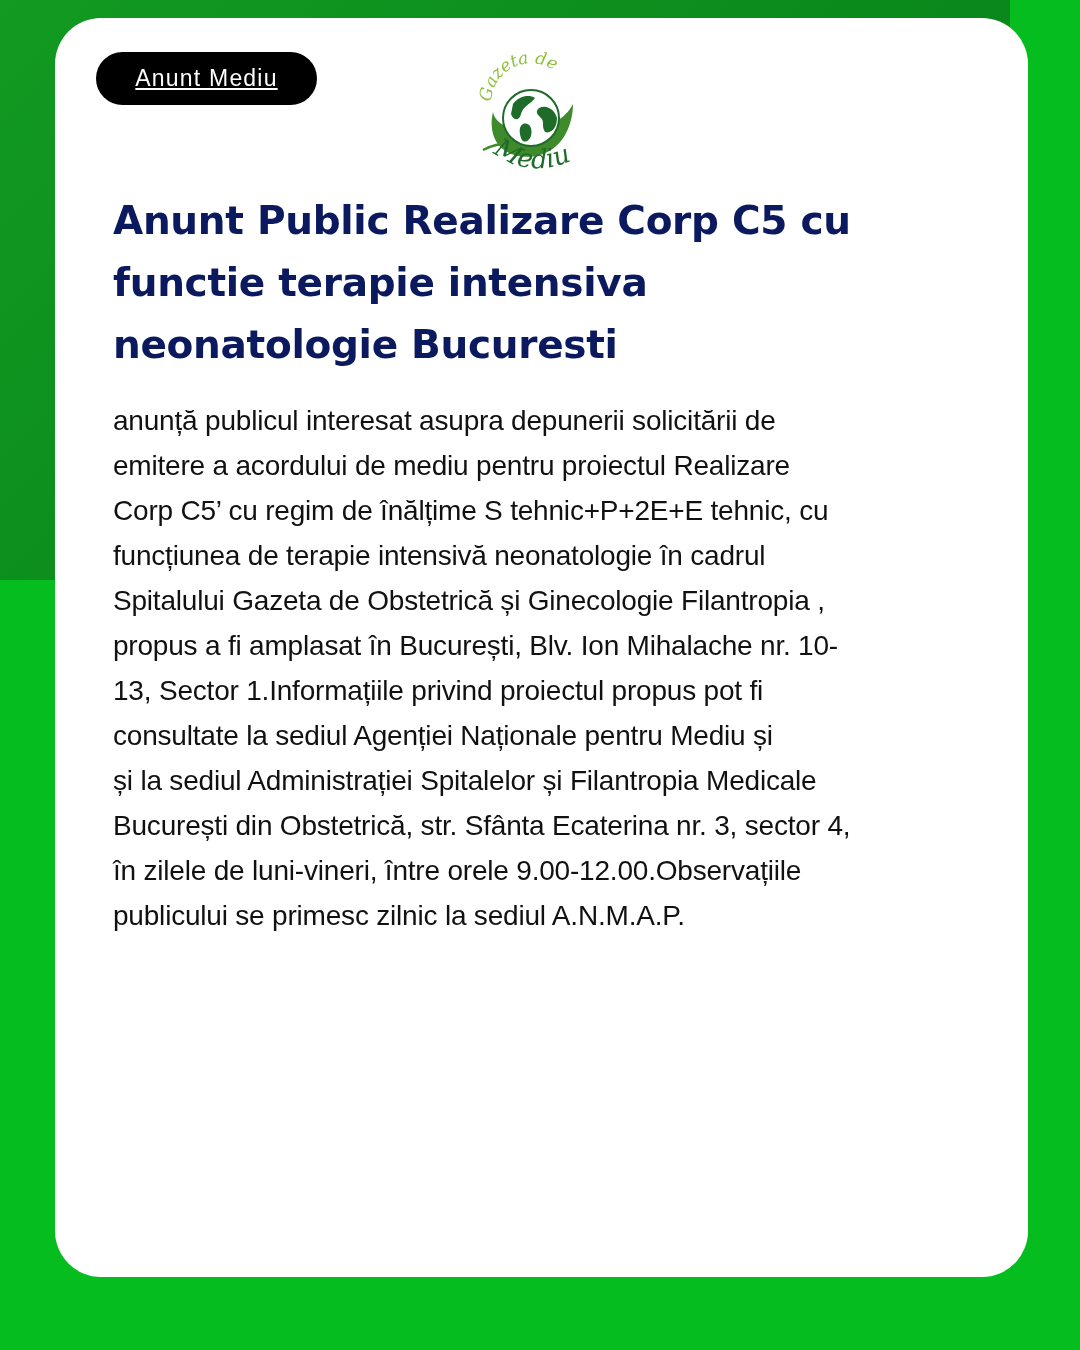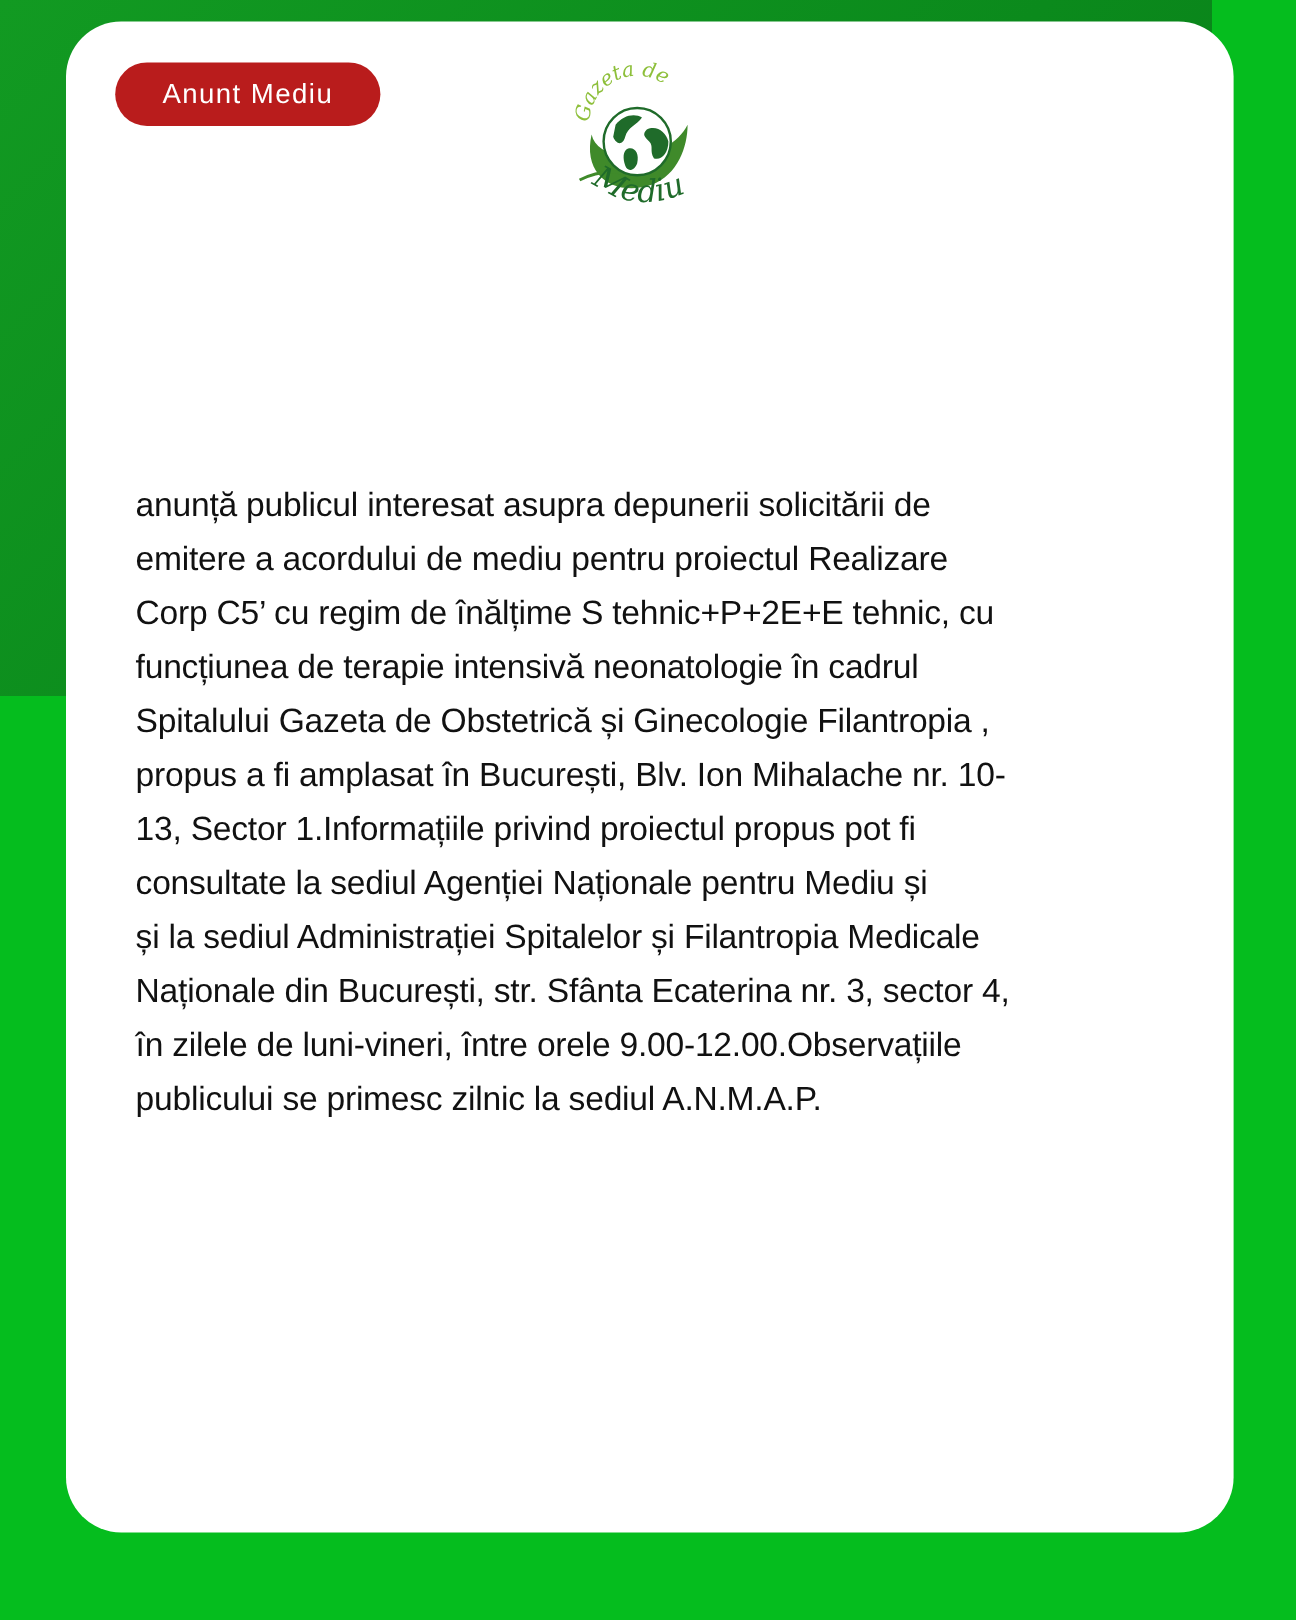--- a/index.html
+++ b/index.html
@@ -19,26 +19,26 @@
     position: absolute;
     left: 55px; top: 18px;
     width: 973px; height: 1259px;
     background: #ffffff;
     border-radius: 46px;
   }
   .badge {
     position: absolute;
     left: 41px; top: 34px;
     width: 221px; height: 53px;
-    background: #b91c1c;
+    background: #000000;
     border-radius: 27px;
     color: #ffffff;
     font-size: 23px;
     letter-spacing: 1.2px;
-    display: flex; align-items: center; justify-content: center;
+    display: flex; align-items: center; justify-content: center; text-decoration: underline;
   }
   .logo {
     position: absolute;
     left: 418px; top: 34px;
     width: 110px; height: 140px;
   }
   .logo svg { width: 100%; height: 100%; display: block; }
   .title {
     position: absolute;
     left: 58px; top: 172px;
@@ -89,29 +89,34 @@
       <circle cx="58" cy="66" r="28" fill="#ffffff" stroke="#1f6b2a" stroke-width="2"></circle>
       <path d="M 40 52 C 46 44, 56 42, 62 46 C 58 52, 50 54, 48 62 C 46 70, 40 68, 38 62 Z" fill="#1f6b2a"></path>
       <path d="M 50 72 C 56 70, 60 76, 58 84 C 56 90, 50 92, 48 86 C 46 80, 46 74, 50 72 Z" fill="#1f6b2a"></path>
       <path d="M 66 56 C 74 52, 82 58, 84 66 C 84 76, 78 82, 72 80 C 68 74, 72 70, 68 66 C 64 62, 62 60, 66 56 Z" fill="#1f6b2a"></path>
       <text font-family="DejaVu Serif, serif" font-style="italic" font-size="26" fill="#1f6b2a">
         <textPath href="#arcBot">Mediu</textPath>
       </text>
     </svg>
   </div>
 
+  <h1 class="title">
+    <span class="line" style="display:block">Anunt Public Realizare Corp C5 cu</span>
+    <span class="line" style="display:block">functie terapie intensiva</span>
+    <span class="line" style="display:block">neonatologie Bucuresti</span>
+  </h1>
 
   <div class="body-text">
     <span class="line">anunță publicul interesat asupra depunerii solicitării de</span>
     <span class="line">emitere a acordului de mediu pentru proiectul Realizare</span>
     <span class="line">Corp C5’ cu regim de înălțime S tehnic+P+2E+E tehnic, cu</span>
     <span class="line">funcțiunea de terapie intensivă neonatologie în cadrul</span>
     <span class="line">Spitalului Gazeta de Obstetrică și Ginecologie Filantropia ,</span>
     <span class="line">propus a fi amplasat în București, Blv. Ion Mihalache nr. 10-</span>
     <span class="line">13, Sector 1.Informațiile privind proiectul propus pot fi</span>
     <span class="line">consultate la sediul Agenției Naționale pentru Mediu și</span>
     <span class="line">și la sediul Administrației Spitalelor și Filantropia Medicale</span>
-    <span class="line">Naționale din București, str. Sfânta Ecaterina nr. 3, sector 4,</span>
+    <span class="line">București din Obstetrică, str. Sfânta Ecaterina nr. 3, sector 4,</span>
     <span class="line">în zilele de luni-vineri, între orele 9.00-12.00.Observațiile</span>
     <span class="line">publicului se primesc zilnic la sediul A.N.M.A.P.</span>
   </div>
 
 </div>
 
 </body></html>

